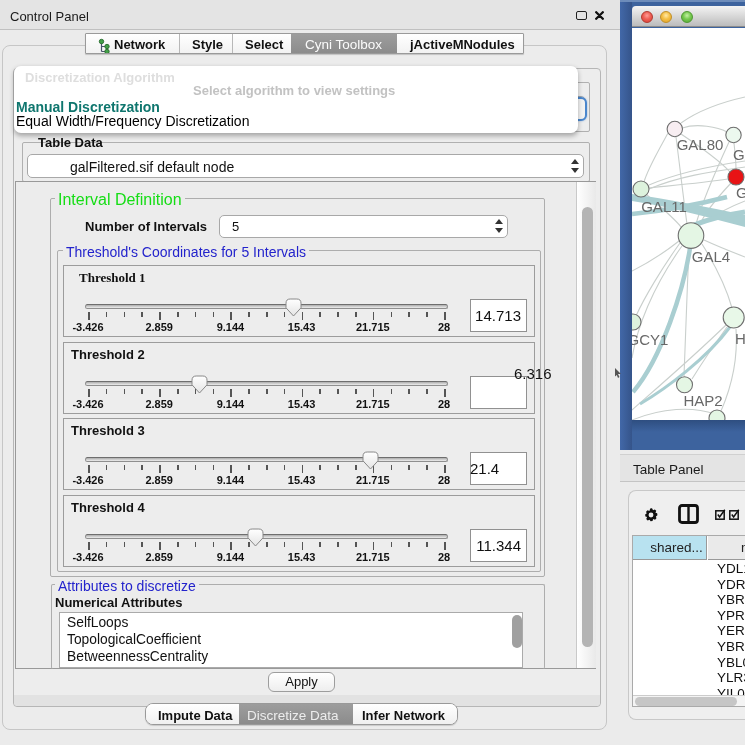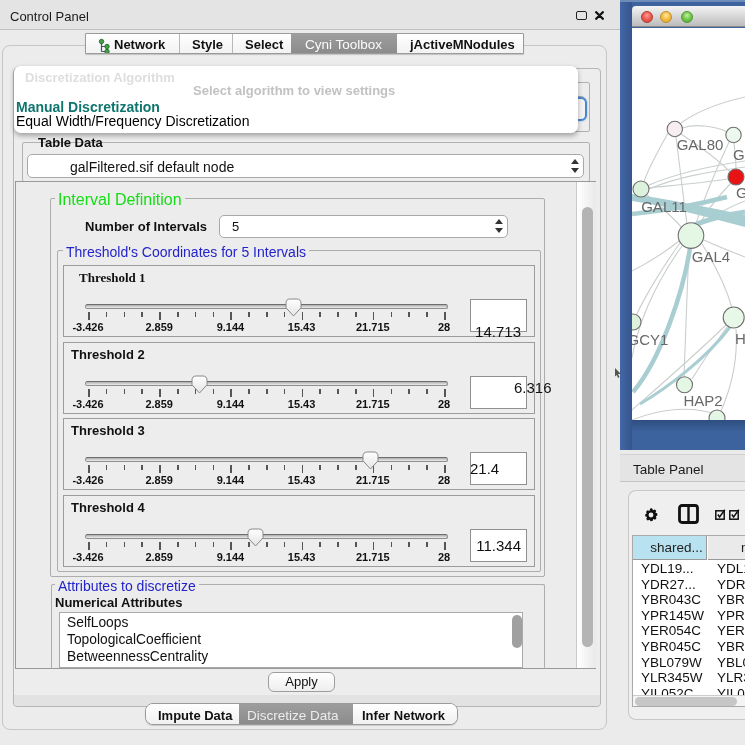--- a/index.html
+++ b/index.html
@@ -115,21 +115,21 @@
 <svg class="abs" style="left:285.0px;top:298.0px;" width="17" height="19" viewBox="0 0 17 19">
     <defs>
       <linearGradient id="g265" x1="0" y1="0" x2="0" y2="1">
         <stop offset="0" stop-color="#ffffff"></stop>
         <stop offset="1" stop-color="#e4e4e4"></stop>
       </linearGradient>
     </defs>
     <path d="M1,5.2 Q1,1 5.2,1 L11.8,1 Q16,1 16,5.2 L16,9.8 L8.5,18 L1,9.8 Z" fill="url(#g265)" stroke="#888" stroke-width="1"></path>
   </svg>
 <div class="abs" style="left:470px;top:299.0px;width:57px;height:33px;background:#fff;border:1px solid #919191;"></div>
-<div class="abs" style="left:470px;top:307.0px;width:51px;text-align:right;font-size:15px;color:#111;margin-top:16px;">14.713</div>
+<div class="abs" style="left:470px;top:307.0px;width:51px;text-align:right;font-size:15px;color:#111;">14.713</div>
 <div class="abs" style="left:63px;top:341.5px;width:472px;height:72px;background:#ededed;border:1px solid #9c9c9c;"></div>
 <div class="abs b13" style="left:71px;top:346.5px;">Threshold 2</div>
 <div class="abs" style="left:85px;top:380.5px;width:363px;height:5px;background:linear-gradient(#adadad,#ededed);border:1px solid #8f8f8f;border-top:1.5px solid #6e6e6e;border-radius:3px;"></div>
 <div class="abs" style="left:88.0px;top:388.5px;width:1.5px;height:8px;background:#555;"></div>
 <div class="abs" style="left:105.8px;top:388.5px;width:1.5px;height:5px;background:#555;"></div>
 <div class="abs" style="left:123.6px;top:388.5px;width:1.5px;height:5px;background:#555;"></div>
 <div class="abs" style="left:141.4px;top:388.5px;width:1.5px;height:5px;background:#555;"></div>
 <div class="abs" style="left:159.2px;top:388.5px;width:1.5px;height:8px;background:#555;"></div>
 <div class="abs" style="left:177.0px;top:388.5px;width:1.5px;height:5px;background:#555;"></div>
 <div class="abs" style="left:194.8px;top:388.5px;width:1.5px;height:5px;background:#555;"></div>
@@ -156,21 +156,21 @@
 <svg class="abs" style="left:190.9px;top:374.5px;" width="17" height="19" viewBox="0 0 17 19">
     <defs>
       <linearGradient id="g341" x1="0" y1="0" x2="0" y2="1">
         <stop offset="0" stop-color="#ffffff"></stop>
         <stop offset="1" stop-color="#e4e4e4"></stop>
       </linearGradient>
     </defs>
     <path d="M1,5.2 Q1,1 5.2,1 L11.8,1 Q16,1 16,5.2 L16,9.8 L8.5,18 L1,9.8 Z" fill="url(#g341)" stroke="#888" stroke-width="1"></path>
   </svg>
 <div class="abs" style="left:470px;top:375.5px;width:57px;height:33px;background:#fff;border:1px solid #919191;"></div>
-<div class="abs" style="left:470px;top:379px;width:51px;text-align:right;font-size:15px;color:#111;padding-left:44px;">6.316</div>
+<div class="abs" style="left:470px;top:365px;width:51px;text-align:right;font-size:15px;color:#111;padding-left:44px;">6.316</div>
 <div class="abs" style="left:63px;top:418.0px;width:472px;height:72px;background:#ededed;border:1px solid #9c9c9c;"></div>
 <div class="abs b13" style="left:71px;top:423.0px;">Threshold 3</div>
 <div class="abs" style="left:85px;top:457.0px;width:363px;height:5px;background:linear-gradient(#adadad,#ededed);border:1px solid #8f8f8f;border-top:1.5px solid #6e6e6e;border-radius:3px;"></div>
 <div class="abs" style="left:88.0px;top:465.0px;width:1.5px;height:8px;background:#555;"></div>
 <div class="abs" style="left:105.8px;top:465.0px;width:1.5px;height:5px;background:#555;"></div>
 <div class="abs" style="left:123.6px;top:465.0px;width:1.5px;height:5px;background:#555;"></div>
 <div class="abs" style="left:141.4px;top:465.0px;width:1.5px;height:5px;background:#555;"></div>
 <div class="abs" style="left:159.2px;top:465.0px;width:1.5px;height:8px;background:#555;"></div>
 <div class="abs" style="left:177.0px;top:465.0px;width:1.5px;height:5px;background:#555;"></div>
 <div class="abs" style="left:194.8px;top:465.0px;width:1.5px;height:5px;background:#555;"></div>
@@ -348,29 +348,20 @@
   <path d="M2.8 5.5 L4.6 8 L9.8 0.8" fill="none" stroke="#111" stroke-width="1.5"></path>
 </svg>
 <svg class="abs" style="left:729px;top:509px;" width="11" height="11" viewBox="0 0 11 11">
   <rect x="0.8" y="1.8" width="8.4" height="8.4" fill="none" stroke="#111" stroke-width="1.5"></rect>
   <path d="M2.8 5.5 L4.6 8 L9.8 0.8" fill="none" stroke="#111" stroke-width="1.5"></path>
 </svg>
 
 <div class="abs" style="left:632px;top:535px;width:113px;height:172px;background:#fff;border:1px solid #aaa;border-right:none;overflow:hidden;">
   <div class="abs" style="left:0;top:0;width:74px;height:24px;background:#b8e2f0;border:1px solid #999;border-top:none;border-left:none;text-align:center;font-size:13.5px;color:#222;line-height:23px;padding-left:14px;">shared...</div>
   <div class="abs" style="left:75px;top:0;width:38px;height:24px;background:#eaeaea;border-bottom:1px solid #999;font-size:13.5px;color:#222;line-height:23px;padding-left:33px;">n</div>
-  <div class="abs" style="left:8px;top:25px;font-size:13.5px;color:#111;line-height:15.6px;white-space:pre;">YDL19...
-YDR27...
-YBR043C
-YPR145W
-YER054C
-YBR045C
-YBL079W
-YLR345W
-YIL052C</div>
   <div class="abs" style="left:84px;top:25px;font-size:13.5px;color:#111;line-height:15.6px;white-space:pre;">YDL1
 YDR2
 YBR0
 YPR1
 YER0
 YBR0
 YBL0
 YLR3
 YIL0</div>
   <div class="abs" style="left:0;top:159px;width:113px;height:13px;background:#f4f4f4;border-top:1px solid #ccc;"></div>

